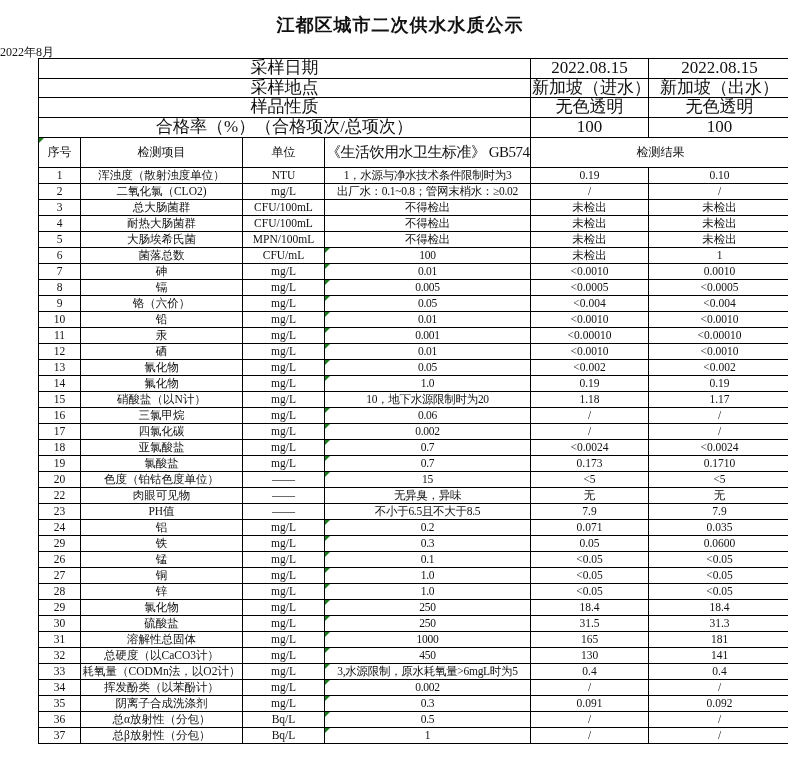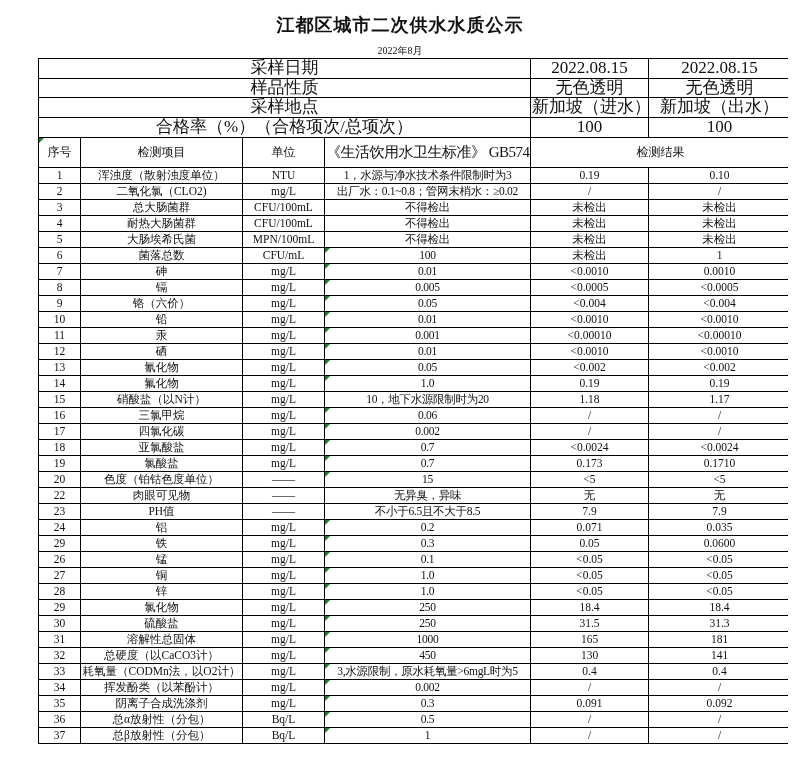--- a/index.html
+++ b/index.html
@@ -1,21 +1,21 @@
 <!DOCTYPE html>
 <html style="--flag: #1e7e1e; --border: #000000; --ink: #111111;"><head>
 <meta charset="utf-8">
 <style>
   :root { --flag:#1e7e1e; --border:#000; --ink:#111; }
   html,body { margin:0; padding:0; background:#fff; }
   .page { position:relative; width:788px; height:772px; background:#fff; overflow:hidden;
           font-family:"Liberation Serif","DejaVu Serif",serif; color:var(--ink); }
   .title { position:absolute; top:13px; left:0; width:800px; text-align:center;
            font-size:18px; font-weight:bold; letter-spacing:1px; }
-  .subtitle { position:absolute; top:44px; left:0; width:800px; text-align:center; font-size:10px; }
+  .subtitle { position:absolute; top:44px; left:0; width:800px; font-size:12px; }
   table.wq { position:absolute; top:58px; left:38px; width:752px;
              border-collapse:collapse; table-layout:fixed; }
   table.wq td { border:1px solid var(--border); padding:0 1px; text-align:center;
                 font-size:11.5px; line-height:1.1; height:15px; position:relative;
                 white-space:nowrap; overflow:hidden; }
   tr.info td { height:18px; font-size:17px; }
   tr.colhead td { height:29px; font-size:12px; }
   tr.colhead td.stdh { font-size:15px; letter-spacing:-0.5px; }
   td.l { text-align:left; padding-left:3px; }
   td.std { font-size:11px; letter-spacing:-0.3px; }
@@ -38,28 +38,28 @@
         <col style="width:118px">
         <col style="width:142px">
     </colgroup>
     <tbody>
       <tr class="info">
         <td colspan="4">采样日期</td>
         <td>2022.08.15</td>
         <td>2022.08.15</td>
       </tr>
       <tr class="info">
+        <td colspan="4">采样地点</td>
+        <td>新加坡（进水）</td>
+        <td>新加坡（出水）</td>
+      </tr>
+      <tr class="info">
         <td colspan="4">样品性质</td>
         <td>无色透明</td>
         <td>无色透明</td>
-      </tr>
-      <tr class="info">
-        <td colspan="4">采样地点</td>
-        <td>新加坡（进水）</td>
-        <td>新加坡（出水）</td>
       </tr>
       <tr class="info">
         <td colspan="4">合格率（%）（合格项次/总项次）</td>
         <td>100</td>
         <td>100</td>
       </tr>
       <tr class="colhead">
         <td class="flagged">序号</td>
         <td>检测项目</td>
         <td>单位</td>

